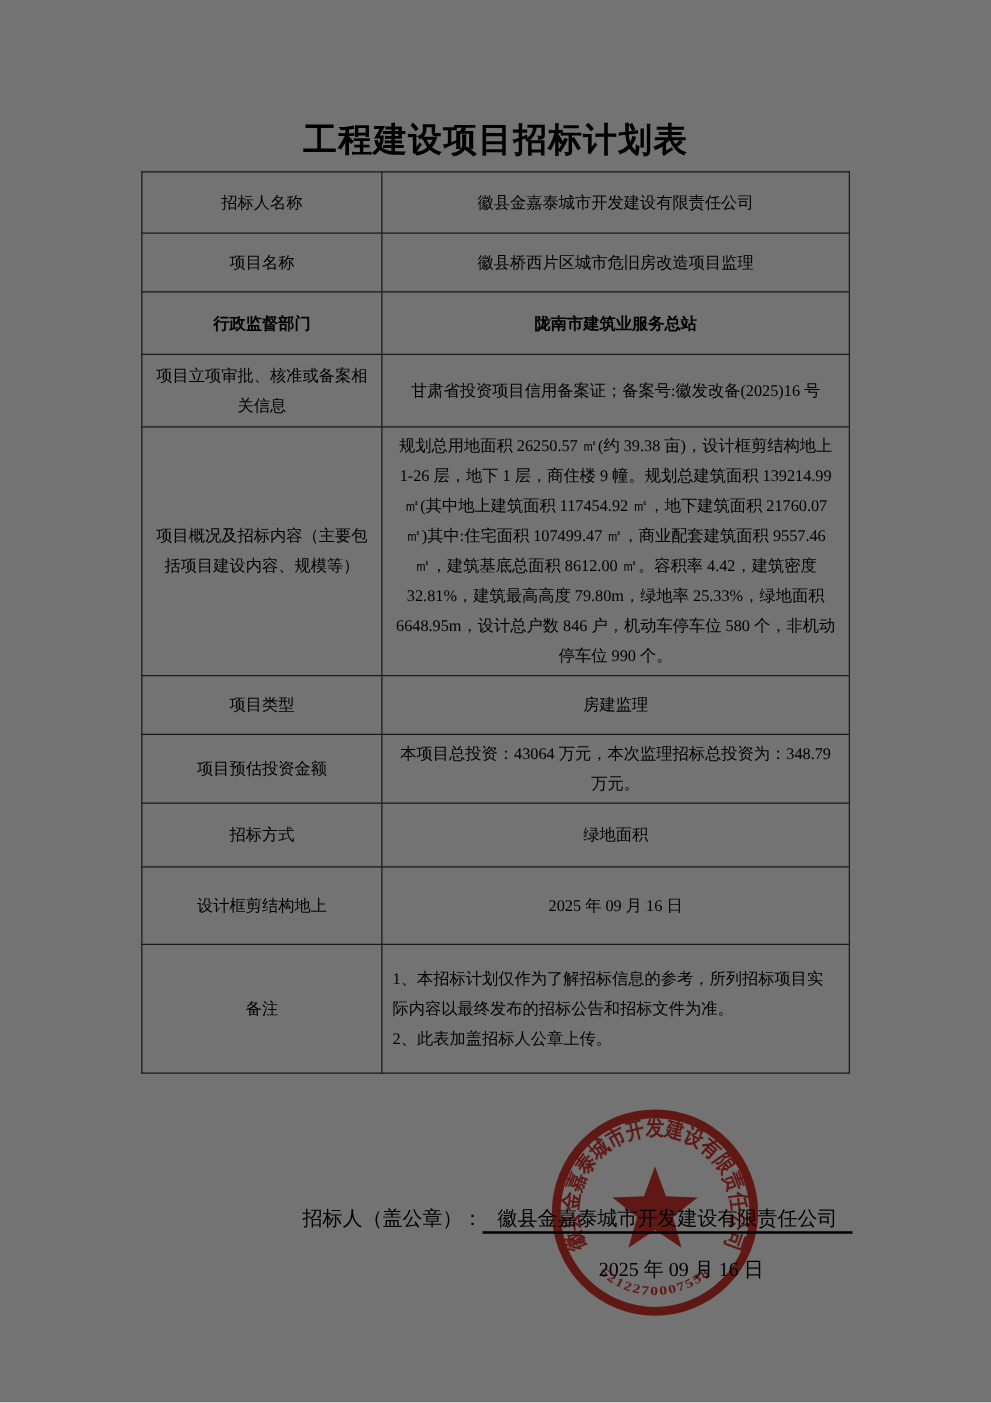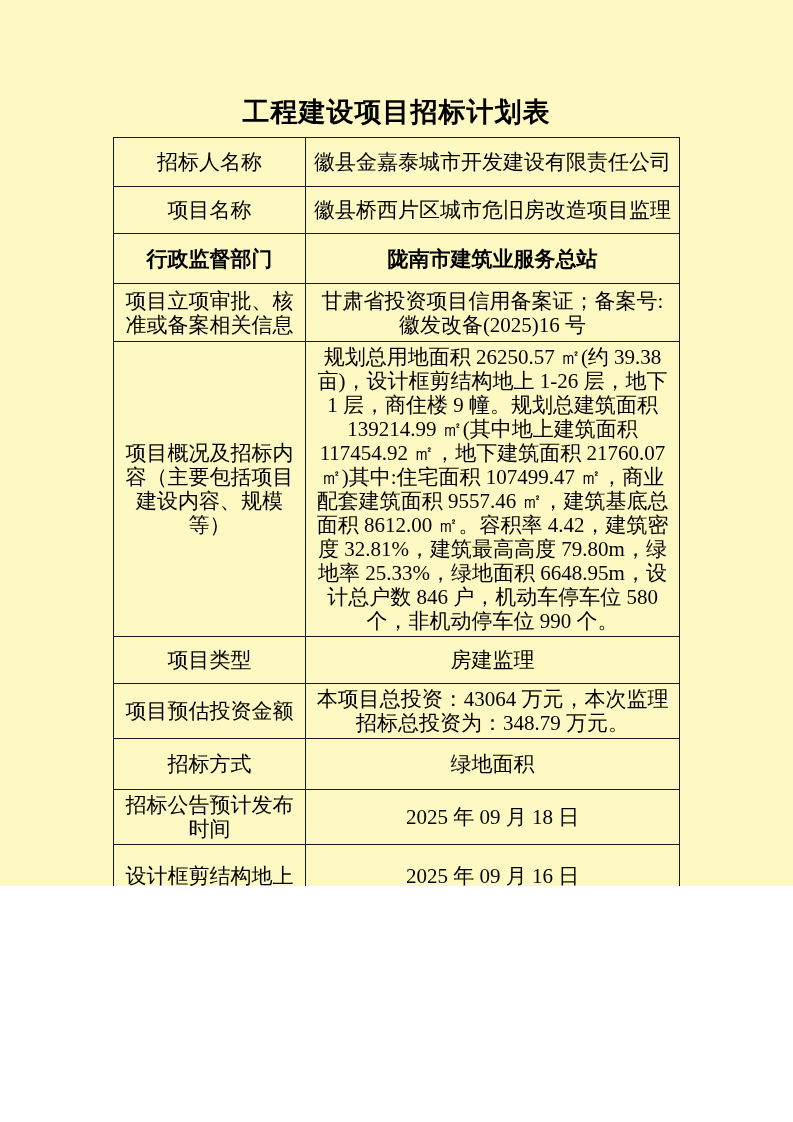--- a/index.html
+++ b/index.html
@@ -2,41 +2,41 @@
 <html style="--seal-color: #d2251e;"><head>
 <meta charset="utf-8">
 <style>
   :root { --seal-color: #d2251e; --ink: #111; }
   * { margin: 0; padding: 0; box-sizing: border-box; }
   html, body { background: #ffffff; }
   body { font-family: "Liberation Serif", "DejaVu Serif", serif; color: var(--ink); }
   .page {
     position: relative;
     width: 793px;
-    height: 886px;
-    background: #fef9c3;
+    height: 1122px;
+    background: #737373;
     overflow: hidden;
   }
   .doc-title {
     position: absolute;
     top: 94px; left: 0;
     width: 100%;
     text-align: center;
     font-size: 27px;
     font-weight: 700;
     letter-spacing: 1px;
     color: #000;
   }
   table.bid-table {
     position: absolute;
     left: 113px; top: 137px;
     width: 566px;
     border-collapse: collapse;
     table-layout: fixed;
-    font-size: 21px;
+    font-size: 13px;
     line-height: 24px;
     color: #000;
   }
   table.bid-table td {
     border: 1.5px solid #1a1a1a;
     vertical-align: middle;
     text-align: center;
     padding: 3px 8px;
     white-space: pre-line;
     overflow-wrap: break-word;
@@ -125,24 +125,20 @@
         <td class="val">房建监理</td>
       </tr>
       <tr class="r6">
         <td class="lbl">项目预估投资金额</td>
         <td class="val">本项目总投资：43064 万元，本次监理招标总投资为：348.79 万元。</td>
       </tr>
       <tr class="r8">
         <td class="lbl">招标方式</td>
         <td class="val">绿地面积</td>
       </tr>
-      <tr class="r9">
-        <td class="lbl">招标公告预计发布时间</td>
-        <td class="val">2025 年 09 月 18 日</td>
-      </tr>
       <tr class="r10">
         <td class="lbl">设计框剪结构地上</td>
         <td class="val">2025 年 09 月 16 日</td>
       </tr>
       <tr class="r11">
         <td class="lbl">备注</td>
         <td class="val left">1、本招标计划仅作为了解招标信息的参考，所列招标项目实际内容以最终发布的招标公告和招标文件为准。
 2、此表加盖招标人公章上传。</td>
       </tr>
     </tbody>

